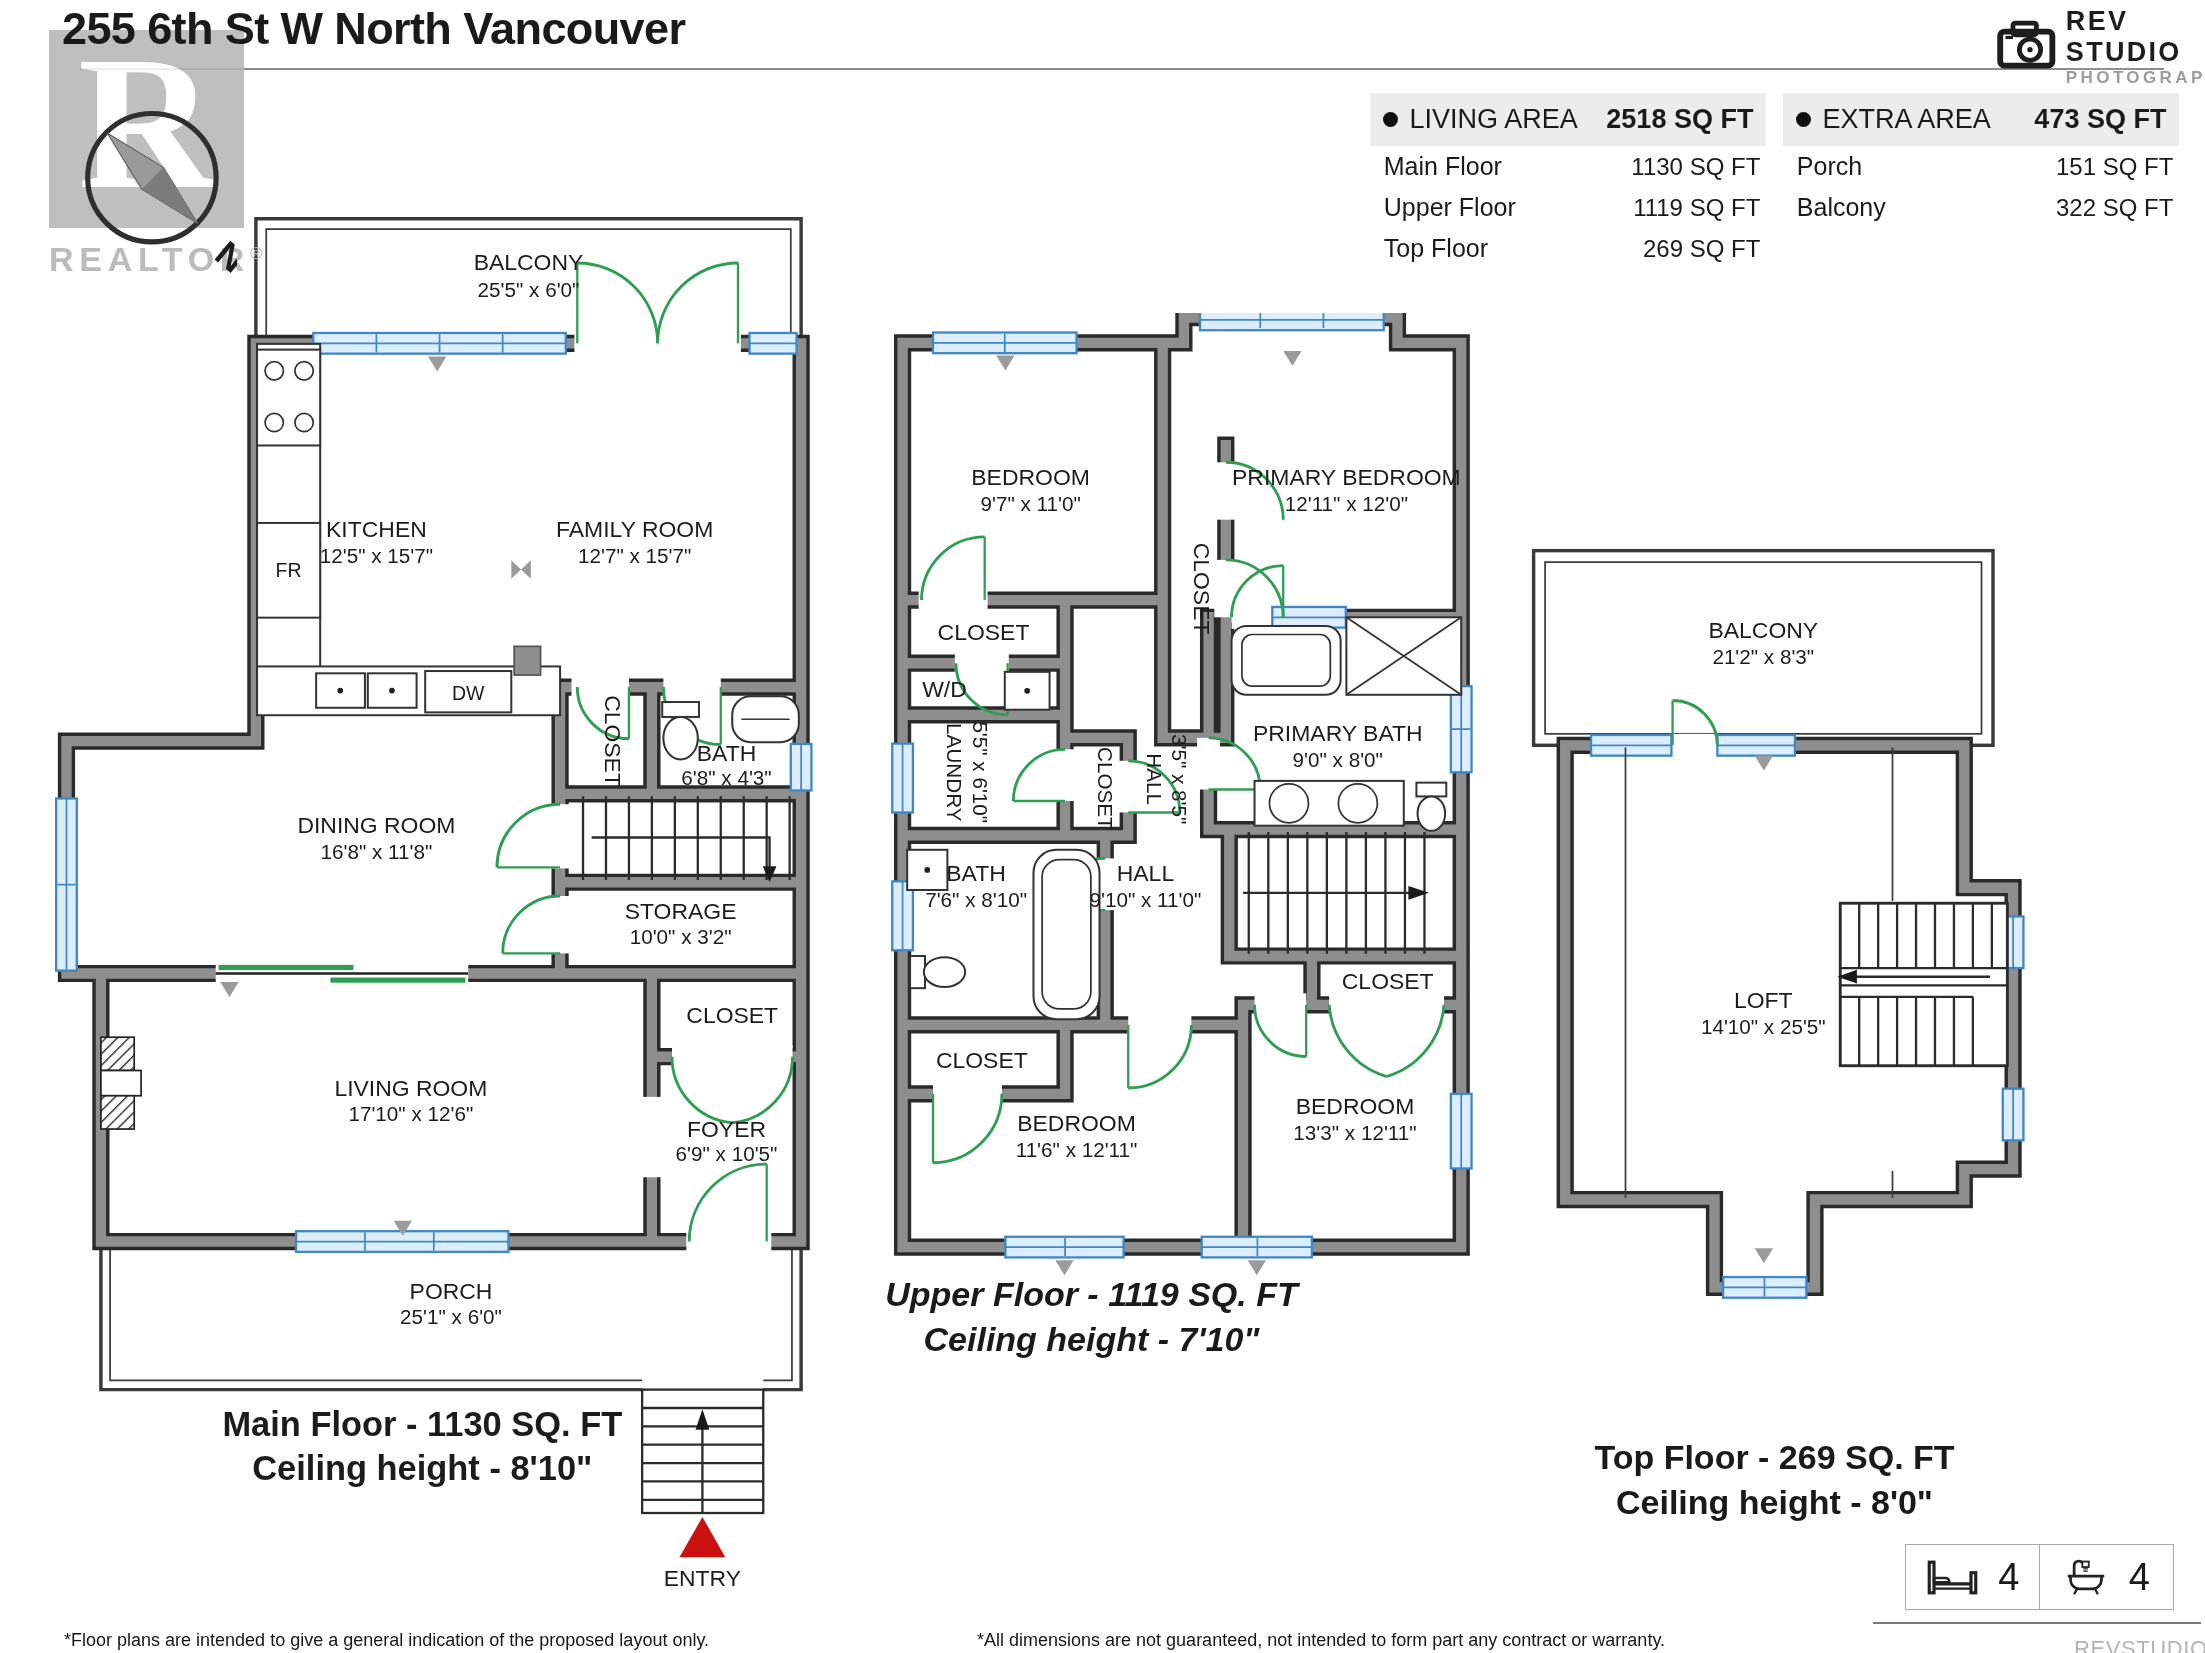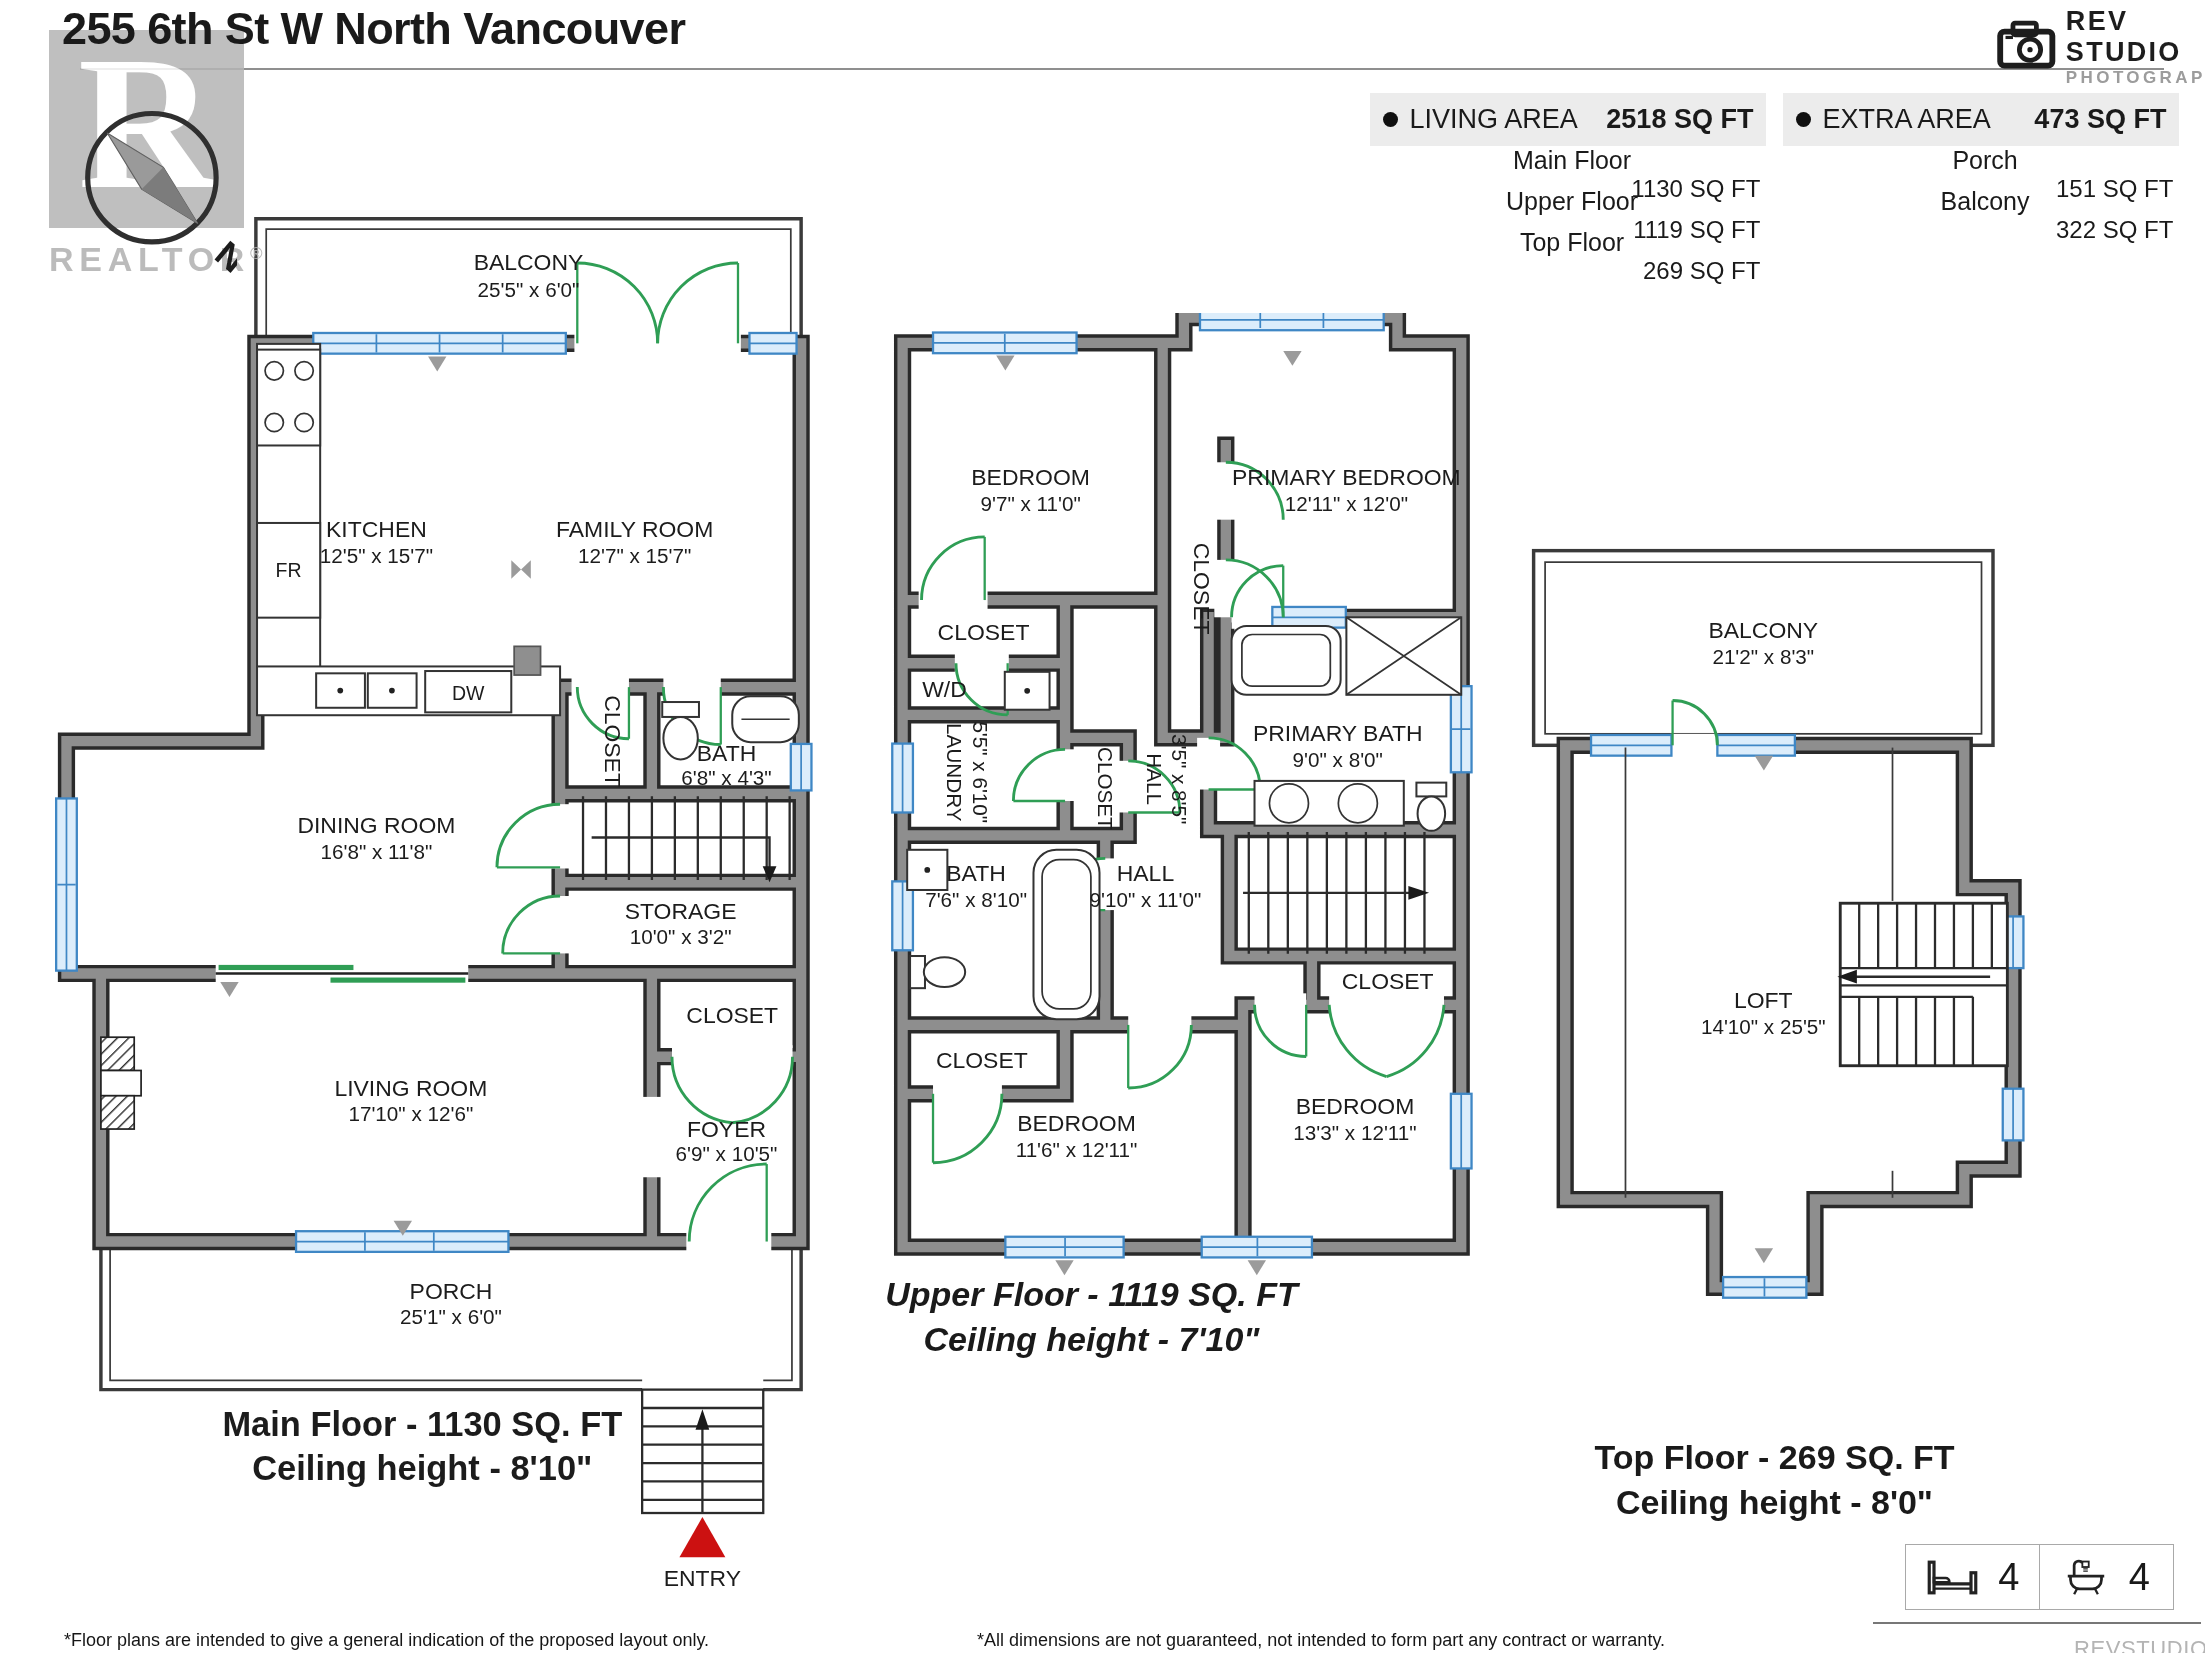--- a/index.html
+++ b/index.html
@@ -21,21 +21,21 @@
   #revlogo .txt1{font-size:27px;font-weight:700;letter-spacing:2.3px;color:#1d1d1d;line-height:1.15;}
   #revlogo .txt2{font-size:17px;font-weight:700;letter-spacing:3.4px;color:#9c9c9c;line-height:1.2;}
   
   .sumtable{width:396px;}
   #living-table{left:1370px;top:93px;}
   #extra-table{left:1783px;top:93px;}
   .sumhead{height:53px;background:#ececec;display:flex;align-items:center;padding:0 12.6px;}
   .sumhead .dot{width:15.5px;height:15.5px;border-radius:50%;background:#101010;margin-right:11.5px;flex:0 0 auto;}
   .sumhead .lbl{font-size:27px;font-weight:400;}
   .sumhead .val{font-size:27px;font-weight:700;margin-left:auto;}
-  .sumrow{height:41px;display:flex;align-items:center;padding:0 5.7px 0 13.8px;flex-direction:column;}
+  .sumrow{height:41px;display:flex;align-items:center;padding:0 5.7px 0 13.8px;}
   .sumrow:first-of-type{margin-top:9.2px;}
   .sumrow .lbl{font-size:25px;}
   .sumrow .val{font-size:24px;margin-left:auto;}
   
   .caption{text-align:center;font-weight:700;font-size:34px;line-height:45px;}
   #upper-caption{left:833px;top:1272px;width:517px;font-style:italic;}
   #top-caption{left:1516px;top:1435px;width:517px;}
   
   #stats{left:1905px;top:1544px;display:flex;}
   .statbox{width:133px;height:64px;border:1.7px solid #a9a9a9;display:flex;align-items:center;justify-content:center;gap:19.5px;}

